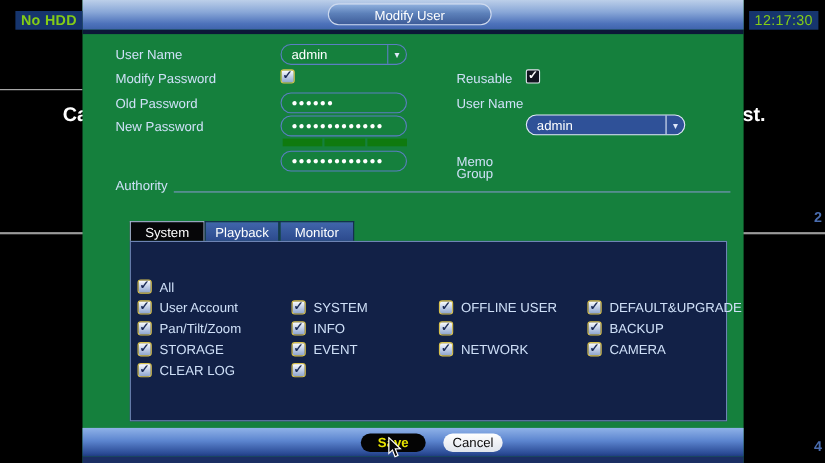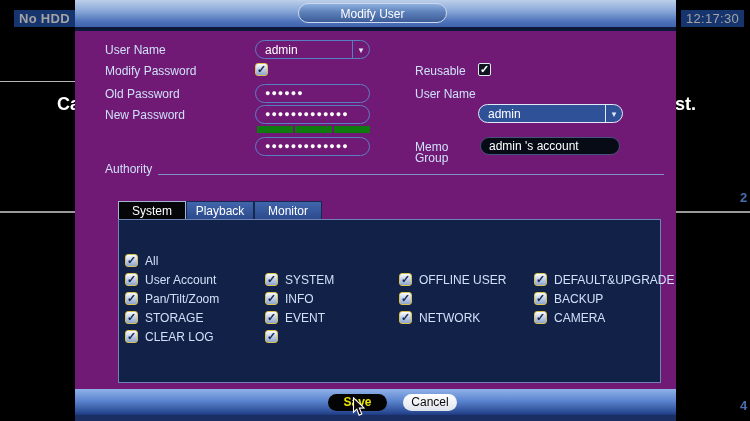--- a/index.html
+++ b/index.html
@@ -8,30 +8,30 @@
     background:#000;font-family:"Liberation Sans",sans-serif;
     -webkit-font-smoothing:antialiased;
   }
   
   .cam-msg{position:absolute;top:94px;width:375px;text-align:center;
     color:#fff;font-size:18px;font-weight:700;white-space:nowrap;z-index:1;}
   .cam-msg-1{left:-17px;}
   .cam-msg-2{left:395px;}
   .grid-line-h{position:absolute;left:0;top:211px;width:750px;height:2px;background:#9a9a9a;z-index:1;}
   .stub-line{position:absolute;left:0;top:81px;width:75px;height:1px;background:#b8b8b8;z-index:1;}
-  .osd-badge{position:absolute;background:#16356e;color:#a3a3a3;font-size:13px;
+  .osd-badge{position:absolute;background:#16356e;color:#84cc16;font-size:13px;
     font-weight:700;padding:1px 5px;z-index:3;letter-spacing:.3px;}
   .no-hdd{left:14px;top:10px;}
   .clock{left:681px;top:10px;font-weight:400;}
   .ch-num{position:absolute;color:#4a6db0;font-size:13px;font-weight:700;z-index:1;}
   .ch-2{left:740px;top:190px;}
   .ch-4{left:740px;top:398px;}
   
   .dialog{position:absolute;left:75px;top:0;width:601px;height:421px;
-    background:#701a75;z-index:2;color:#cfe0f8;font-size:12px;}
+    background:#15803d;z-index:2;color:#cfe0f8;font-size:12px;}
   .titlebar{position:absolute;left:0;top:0;width:601px;height:27px;
     background:linear-gradient(180deg,#bccfe9 0%,#8aa8d8 40%,#4d72ba 80%,#3f63ac 100%);
     border-bottom:4px solid #0c1838;}
   .title-pill{position:absolute;left:223px;top:3px;width:149px;height:20px;
     border-radius:11px;border:1px solid #cdd9ee;
     background:linear-gradient(180deg,#8fb0de 0%,#5d81ba 45%,#3d5c99 100%);
     color:#fff;text-align:center;line-height:20px;font-size:12px;
     box-sizing:border-box;}
   .lbl{position:absolute;white-space:nowrap;color:#cfe0f8;}
   .pill-field{position:absolute;height:19px;border:1px solid #5b7ec2;border-radius:10px;
@@ -135,23 +135,20 @@
 
     <span class="lbl" style="left:340px;top:87px;">User Name</span>
 
     <span class="lbl" style="left:340px;top:108px;margin-top:43px;">Group</span>
     <div class="pill-field dd dd-focused" style="left:403px;top:104px;width:145px;">
       <span class="dd-val">admin</span>
       <span class="dd-arrow">▾</span>
     </div>
 
     <span class="lbl" style="left:340px;top:140px;">Memo</span>
-    <div class="memo-field" style="left:405px;top:137px;width:140px;">
-      <span>admin 's account</span>
-    </div>
 
     <span class="lbl" style="left:30px;top:162px;">Authority</span>
     <div class="authority-line"></div>
 
     <div class="tabs">
       <div class="tab active">System</div>
       <div class="tab">Playback</div>
       <div class="tab">Monitor</div>
     </div>
 

